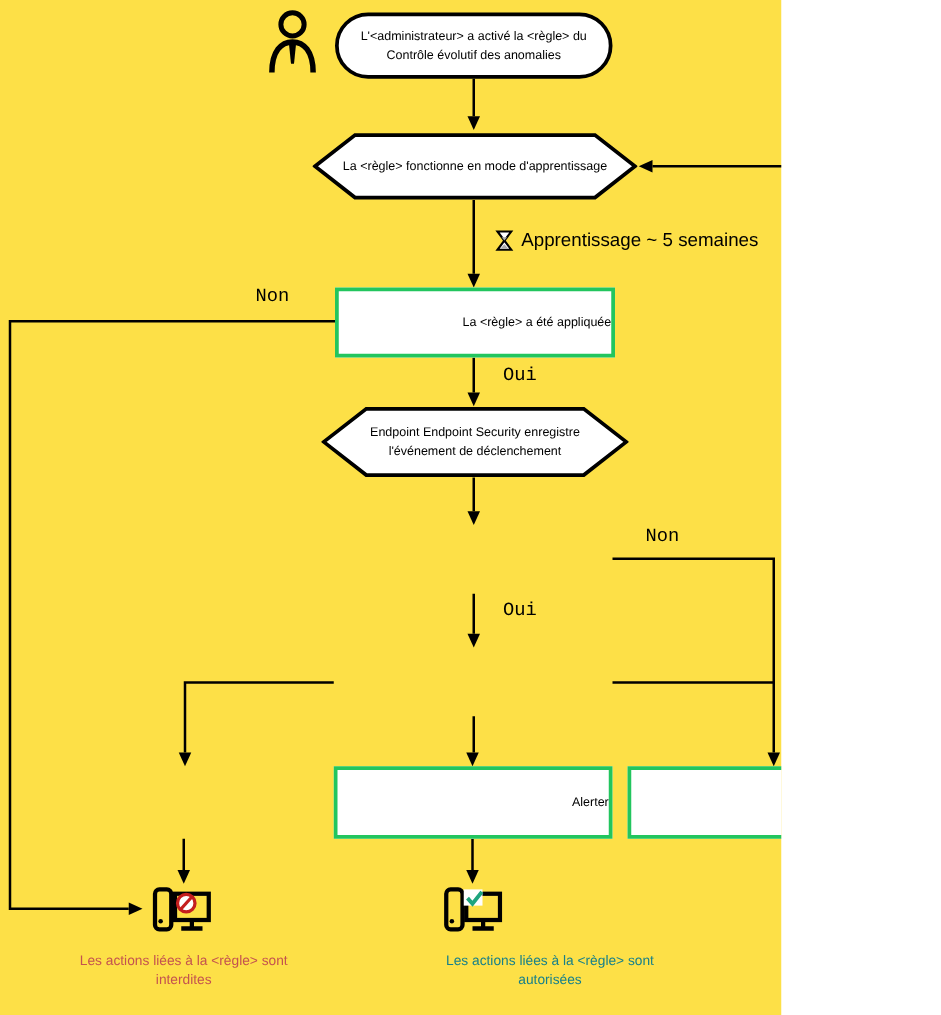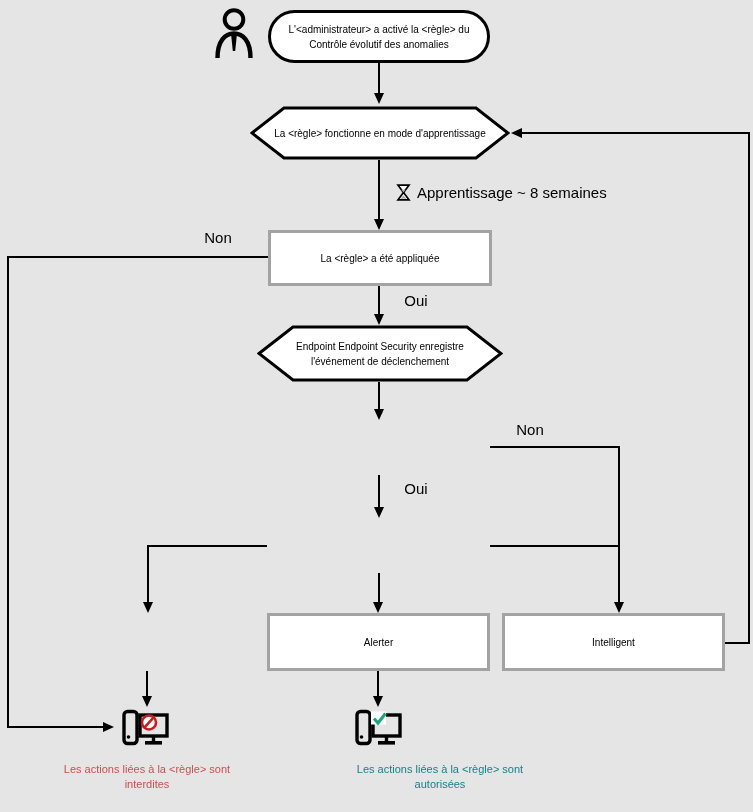--- a/index.html
+++ b/index.html
@@ -1,29 +1,29 @@
 <!DOCTYPE html>
 <html><head>
 <meta charset="utf-8">
 <style>
   html,body { margin:0; padding:0; background:#fff; }
   .canvas {
-    position:relative; width:753px; height:812px; background:#e5e5e5;
-    font-family:"Liberation Sans", sans-serif; color:#000; overflow:hidden;
+    position:relative; width:598px; height:812px; background:#fde047;
+    font-family:"Liberation Sans", sans-serif; color:#000; overflow:hidden;padding-left:27px;
   }
   svg.connectors { position:absolute; left:0; top:0; }
   svg.icon { position:absolute; }
   .node { position:absolute; display:flex; align-items:center; justify-content:center; box-sizing:border-box; }
-  .rect { border:3px solid #a3a3a3; background:#fff; }
+  .rect { border:3px solid #22c55e; background:#fff;justify-content:flex-end; }
   .terminator { border:3px solid #000; border-radius:27px; background:#fff; }
   .hex { background:transparent; border:none;justify-content:center; }
   .hex > svg { position:absolute; left:0; top:0; width:100%; height:100%; }
   .hex polygon { fill:#fff; stroke:#000; stroke-width:3; }
   .node-text { position:relative; font-size:10px; line-height:1.5; text-align:center; white-space:pre; }
-  .flow-label { position:absolute; font-size:15px; text-align:center; }
+  .flow-label { position:absolute; font-size:15px; text-align:center;font-family:Liberation Mono, monospace; }
   .annotation { position:absolute; font-size:15px; }
   .caption { position:absolute; font-size:11px; line-height:1.33; text-align:center; white-space:pre; }
   .caption-red { color:#c4534f; }
   .caption-teal { color:#17808a; }
 </style>
 </head>
 <body>
 
 <div class="canvas">
 
@@ -76,21 +76,21 @@
     </svg>
     <div class="node-text">La &lt;règle&gt; fonctionne en mode d'apprentissage</div>
   </div>
 
   <svg class="icon" style="left:396px;top:183px" width="15" height="19" viewBox="0 0 15 19">
     <path d="M2 2.2 H13 L7.5 9.5 Z" fill="#fff" stroke="#000" stroke-width="1.7"></path>
     <path d="M2 16.8 H13 L7.5 9.5 Z" fill="#fff" stroke="#000" stroke-width="1.7"></path>
     <polygon points="5.3,6.8 9.7,6.8 7.5,9.3" fill="#aaa"></polygon>
     <polygon points="4.5,15.8 10.5,15.8 7.5,12.4" fill="#aaa"></polygon>
   </svg>
-  <div class="annotation" style="left:417px;top:184px">Apprentissage ~ 8 semaines</div>
+  <div class="annotation" style="left:417px;top:184px">Apprentissage ~ 5 semaines</div>
 
   <div class="node rect" style="left:268px;top:230px;width:224px;height:56px">
     <div class="node-text">La &lt;règle&gt; a été appliquée</div>
   </div>
   <div class="flow-label" style="left:196px;top:229px;width:44px">Non</div>
   <div class="flow-label" style="left:398px;top:292px;width:36px">Oui</div>
 
   <div class="node hex" style="left:257px;top:325px;width:246px;height:57px">
     <svg viewBox="0 0 246 57" preserveAspectRatio="none">
       <polygon points="2,28.5 36,2 210,2 244,28.5 210,55 36,55"></polygon>

